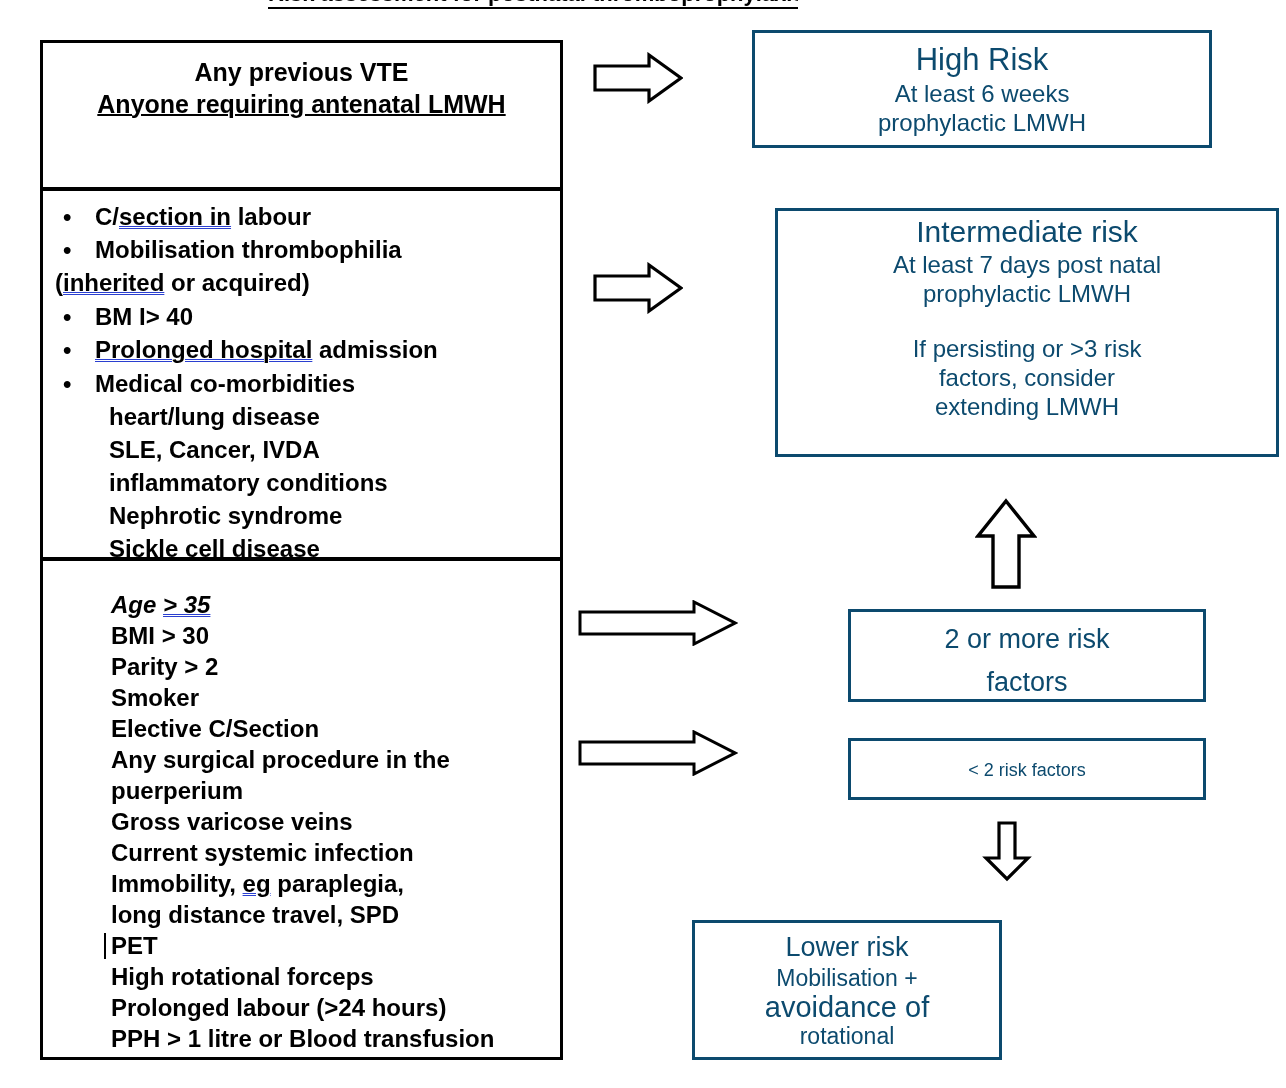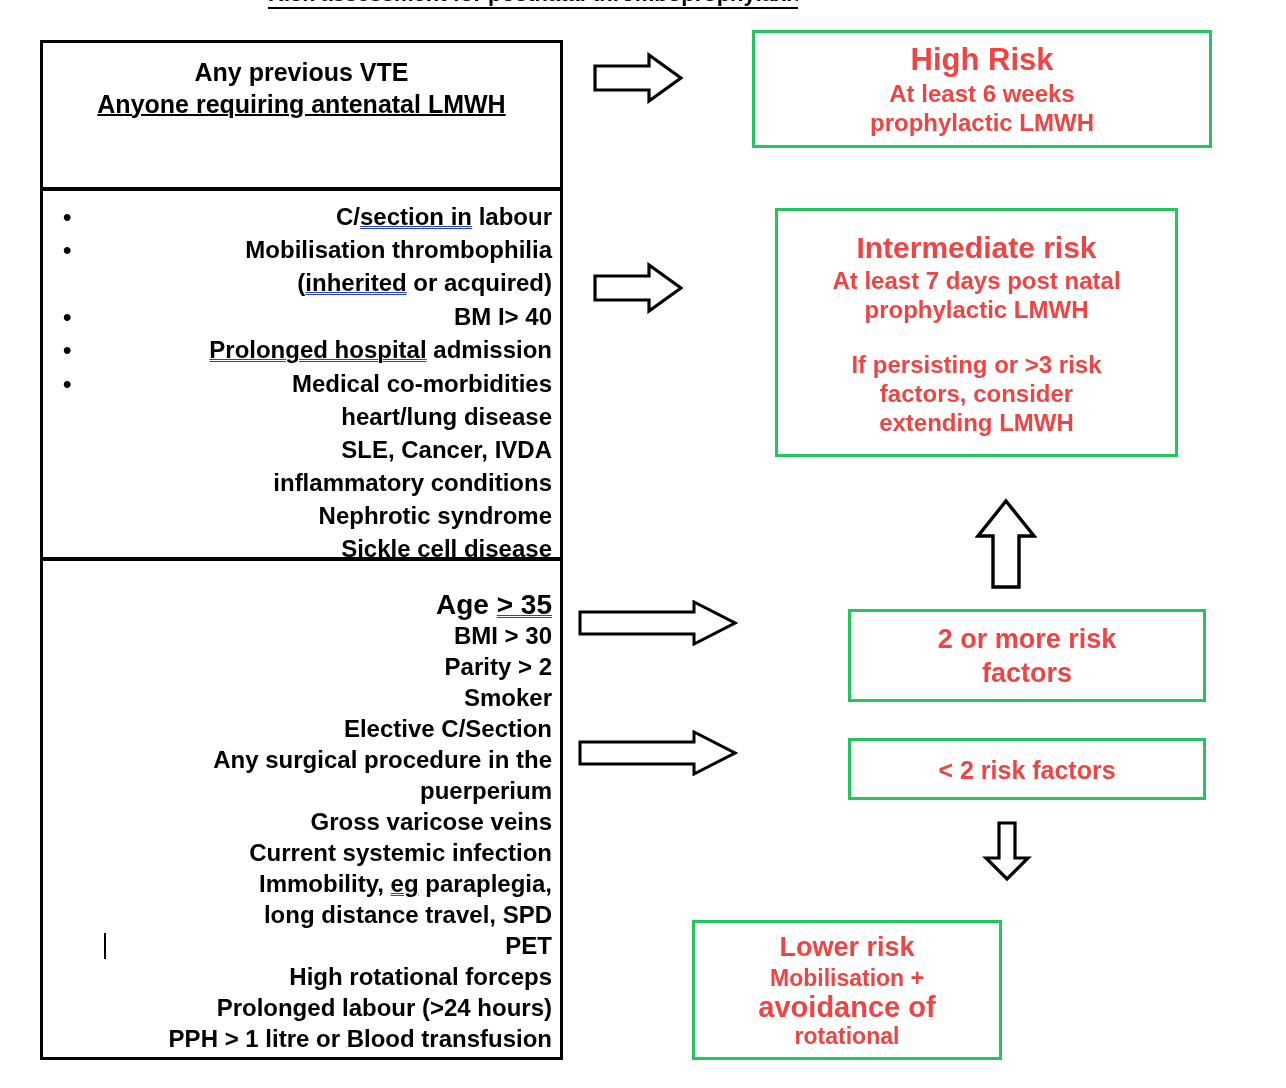--- a/index.html
+++ b/index.html
@@ -15,23 +15,23 @@
     position: relative;
     width: 1286px;
     height: 1088px;
     background: #ffffff;
     overflow: hidden;
   }
   .box {
     position: absolute;
     box-sizing: border-box;
     background: #ffffff;
-    border: 3px solid #22c55e;
-    color: #ef4444;
-    font-weight: bold;
+    border: 3px solid #0c4a6e;
+    color: #0c4a6e;
+    font-weight: normal;
   }
   .center { text-align: center; }
 
   
   #left-group {
     position: absolute;
     left: 40px;
     top: 40px;
     width: 523px;
     height: 1020px;
@@ -76,21 +76,21 @@
   }
   .bullet-dot {
     width: 44px;
     flex: 0 0 44px;
     text-align: left;
     padding-left: 12px;
     box-sizing: border-box;
   }
   .bullet-text { flex: 1 1 auto; }
 
-  .line { white-space: nowrap; text-align: right; }
+  .line { white-space: nowrap; }
 
   
   .arrow-right, .arrow-up, .arrow-down {
     position: absolute;
   }
   .arrow-right svg, .arrow-up svg, .arrow-down svg { display: block; }
 
   
   .caret-mark {
     position: absolute;
@@ -146,21 +146,21 @@
         <div class="line">heart/lung disease</div>
         <div class="line">SLE, Cancer, IVDA</div>
         <div class="line">inflammatory conditions</div>
         <div class="line">Nephrotic syndrome</div>
         <div class="line">Sickle cell disease</div>
       </div>
     </div>
 
     <div class="lgbox" style="top:518px; height:502px; padding:28px 8px 0 68px;">
 
-      <div class="line" style="font-size:28px; line-height:31px;"><span>Age </span><span class="sp u">&gt;  35</span></div>
+      <div class="line" style="font-size:24px; line-height:31px;font-style:italic;"><span>Age </span><span class="sp u">&gt;  35</span></div>
 
       <div style="font-size:24px; line-height:31px;">
         <div class="line">BMI &gt; 30</div>
         <div class="line">Parity &gt; 2</div>
         <div class="line">Smoker</div>
         <div class="line">Elective C/Section</div>
         <div class="line">Any surgical procedure in the</div>
         <div class="line">puerperium</div>
         <div class="line">Gross varicose veins</div>
         <div class="line">Current systemic infection</div>
@@ -215,37 +215,37 @@
       <polygon points="17,3 33,3 33,38 46,38 25,59 4,38 17,38" fill="#ffffff" stroke="#000000" stroke-width="3.2" stroke-linejoin="miter"></polygon>
     </svg>
   </div>
 
   <div class="box" style="left:752px; top:30px; width:460px; height:118px; padding-top:8px;">
     <div class="center" style="font-size:31px; line-height:38px;">High Risk</div>
     <div class="center" style="font-size:24px; line-height:29px;">At least 6 weeks</div>
     <div class="center" style="font-size:24px; line-height:29px;">prophylactic LMWH</div>
   </div>
 
-  <div class="box" style="left:775px; top:208px; width:403px; height:249px; padding-top:18px;">
+  <div class="box" style="left:775px; top:208px; width:504px; height:249px; padding-top:2px;">
     <div class="center" style="font-size:30px; line-height:37px;">Intermediate risk</div>
     <div class="center" style="font-size:24px; line-height:29px;">At least 7 days post natal</div>
     <div class="center" style="font-size:24px; line-height:29px;">prophylactic LMWH</div>
     <div style="height:26px;"></div>
     <div class="center" style="font-size:24px; line-height:29px;">If persisting or &gt;3 risk</div>
     <div class="center" style="font-size:24px; line-height:29px;">factors, consider</div>
     <div class="center" style="font-size:24px; line-height:29px;">extending LMWH</div>
   </div>
 
   <div class="box" style="left:848px; top:609px; width:358px; height:93px; padding-top:10px;">
     <div class="center" style="font-size:27px; line-height:34px;">2 or more risk</div>
-    <div class="center" style="font-size:27px; line-height:34px;">factors</div>
+    <div class="center" style="font-size:27px; line-height:34px;margin-top:9px;">factors</div>
   </div>
 
   <div class="box" style="left:848px; top:738px; width:358px; height:62px; padding-top:12px;">
-    <div class="center" style="font-size:25px; line-height:34px;">&lt; 2 risk factors</div>
+    <div class="center" style="font-size:18px; line-height:34px;">&lt; 2 risk factors</div>
   </div>
 
   <div class="box" style="left:692px; top:920px; width:310px; height:140px; padding-top:8px;">
     <div class="center" style="font-size:27px; line-height:33px;">Lower risk</div>
     <div class="center" style="font-size:23px; line-height:29px;">Mobilisation +</div>
     <div class="center" style="font-size:29px; line-height:29px;">avoidance of</div>
     <div class="center" style="font-size:23px; line-height:29px;">rotational</div>
   </div>
 
 </div>

